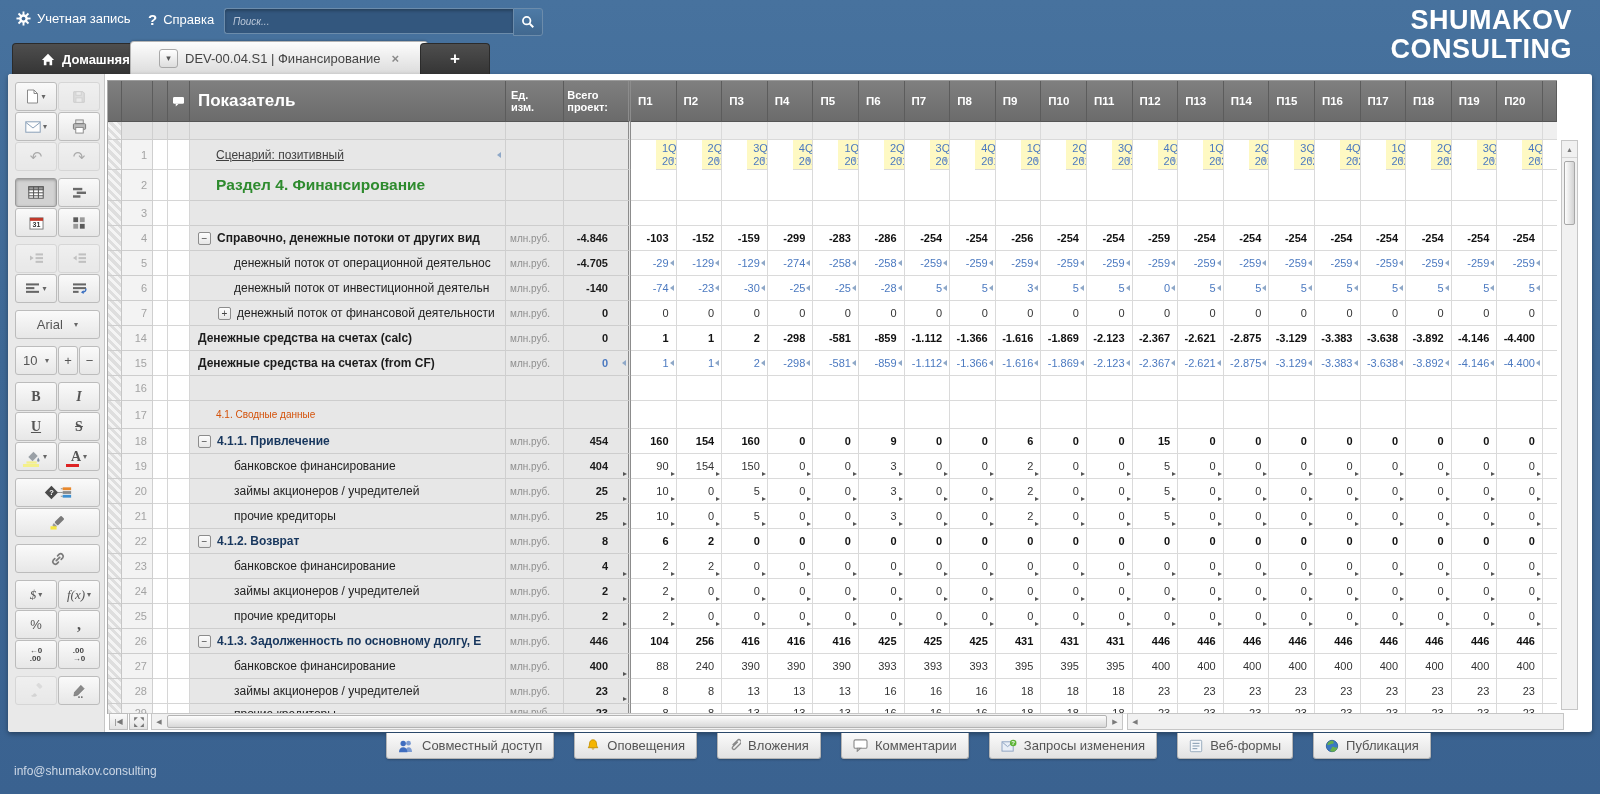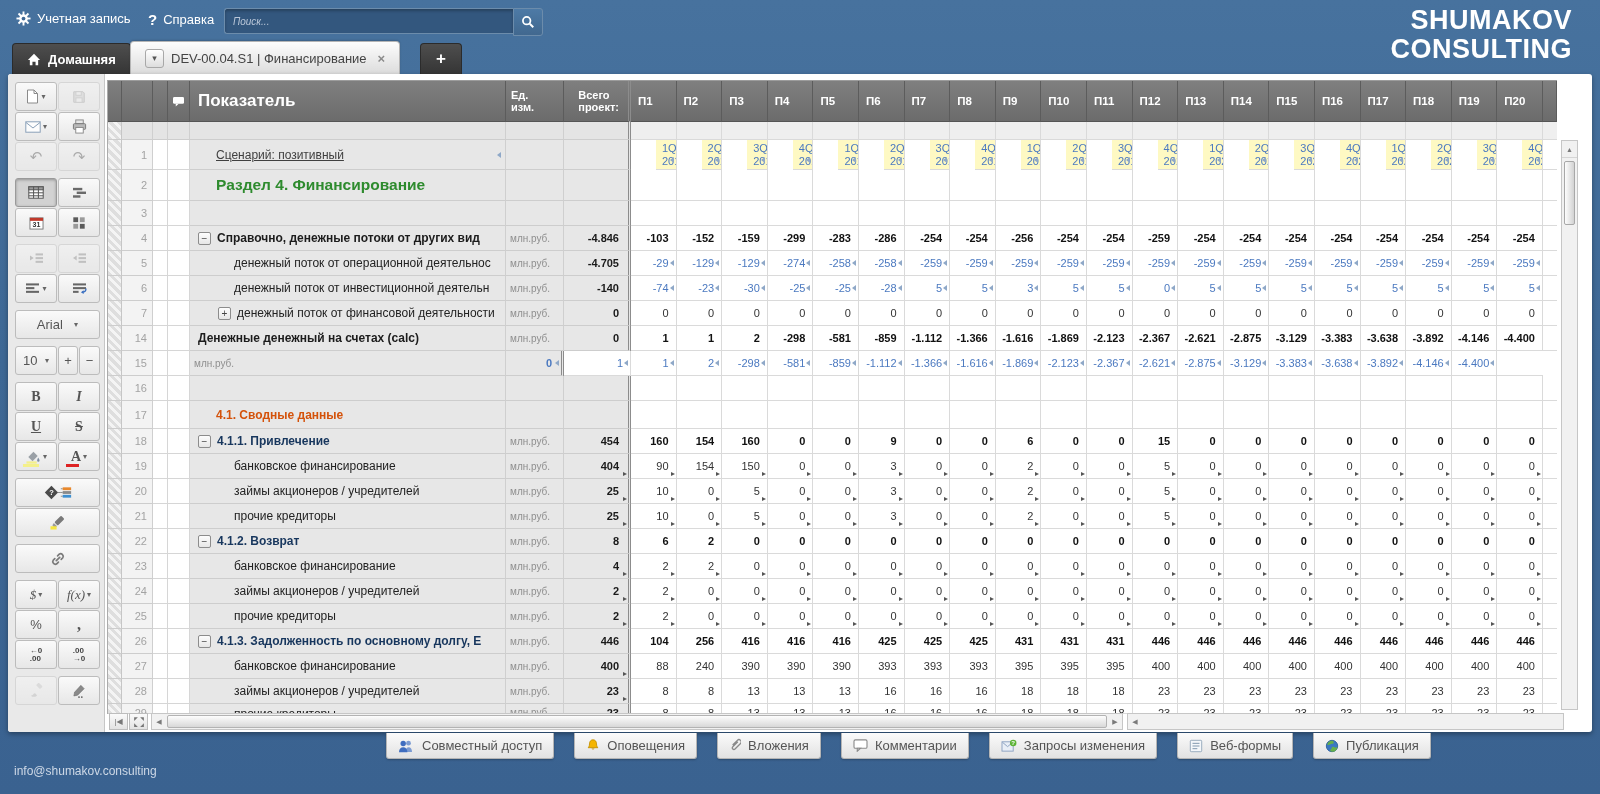--- a/index.html
+++ b/index.html
@@ -17,21 +17,21 @@
     border-radius:3px 0 0 3px;color:#dfe7f0;font-style:italic;font-size:10px;padding:0 8px;outline:none;
     box-shadow:inset 0 2px 3px rgba(0,0,0,.25);font-family:"Liberation Sans",sans-serif;}
   .search-input::placeholder{color:#b9c6d8;}
   .search-btn{width:28px;height:26px;background:linear-gradient(#4d7aa6,#41688f);border:1px solid #6c8cab;
     border-radius:0 3px 3px 0;display:flex;align-items:center;justify-content:center;cursor:pointer;}
   .brand{position:absolute;right:28px;top:6px;text-align:right;color:#fff;font-weight:bold;
     font-size:27px;line-height:29px;letter-spacing:.5px;}
   
   .tabbar{position:absolute;left:0;top:42px;height:32px;width:100%;}
   .tab{position:absolute;bottom:0;display:flex;align-items:center;gap:7px;cursor:pointer;
-    border-radius:4px 4px 0 0;padding:0 14px;height:30px;font-size:13px;}
+    border-radius:4px 4px 0 0;padding:0 28px;height:30px;font-size:13px;}
   .tab-dark{background:linear-gradient(#4e4e4e,#353535);color:#fff;font-weight:bold;border:1px solid #2b2b2b;border-bottom:none;}
   .tab-home{left:12px;}
   .tab-active{left:130px;height:32px;background:linear-gradient(#fdfdfd,#dcdcdc);color:#444;
     border:1px solid #b5b5b5;border-bottom:none;box-shadow:0 -1px 2px rgba(0,0,0,.15);}
   .tab-plus{left:420px;width:12px;justify-content:center;font-size:17px;font-weight:bold;}
   .tab-dd{width:17px;height:17px;border:1px solid #a8a8a8;border-radius:3px;background:linear-gradient(#fff,#ddd);
     display:flex;align-items:center;justify-content:center;color:#555;font-size:9px;}
   .tab-x{color:#8a8a8a;font-weight:bold;font-size:13px;margin-left:4px;}
   
   .panel{position:absolute;left:8px;top:74px;width:1584px;height:658px;background:#fff;
@@ -65,36 +65,36 @@
   .cn{background:#f3f3f3;border-right:1px solid #cfcfcf;border-bottom:1px solid #cdcdcd;justify-content:flex-end;
       padding-right:5px;color:#a3a3a3;font-size:11px;}
   .ca,.cb{background:#fff;border-right:1px solid #d6d6d6;border-bottom:1px solid #d6d6d6;}
   .dt{background:#fff;border-right:1px solid #dadada;border-bottom:1px solid #dadada;justify-content:flex-end;
       padding-right:7px;font-size:11px;color:#333;}
   .fil{background:#fff;border-bottom:1px solid #dadada;}
   .hd{background:linear-gradient(#7f7f7f,#6b6b6b);color:#fff;border-right:1px solid #5c5c5c;border-bottom:1px solid #555;}
   .hd-ind{padding-left:8px;font-weight:bold;font-size:17px;}
   .hd-sm{padding-left:5px;font-weight:bold;font-size:11px;line-height:12px;}
   .hd-p{padding-left:7px;font-weight:bold;font-size:11.5px;justify-content:flex-start !important;}
-  .c-total{justify-content:flex-end;padding-right:9px;font-size:11px;font-weight:bold;color:#1a1a1a;
+  .c-total{justify-content:flex-end;padding-right:20px;font-size:11px;font-weight:bold;color:#1a1a1a;
       border-right:3px double #8c8c8c !important;}
   .t-blue{color:#4b79c0 !important;}
   .c-unit{padding-left:4px;font-size:10px;color:#8f8f8f;}
   .c-label{padding-left:8px;font-size:12px;color:#222;white-space:nowrap;}
   .lt{white-space:nowrap;}
   .lbl-bold .lt{font-weight:bold;color:#1c1c1c;}
   .lbl-navy .lt{font-weight:bold;color:#17365d;}
   .lbl-child{padding-left:44px;}
   .lbl-childbox{padding-left:28px;}
   .lbl-link{padding-left:26px;}
   .lbl-link .lt{color:#404040;text-decoration:underline;cursor:pointer;}
   .lbl-green{padding-left:26px;}
   .lbl-green .lt{color:#2e8b2e;font-weight:bold;font-size:15.5px;}
   .lbl-orange{padding-left:26px;}
-  .lbl-orange .lt{color:#d4520a;font-weight:bold;font-size:12px;}
+  .lbl-orange .lt{color:#d4520a;font-weight:normal;font-size:10px;}
   .cbx{display:inline-flex;width:11px;height:11px;border:1px solid #8c8c8c;border-radius:2px;
       background:linear-gradient(#fdfdfd,#e6e6e6);color:#444;font-size:10px;line-height:9px;
       align-items:center;justify-content:center;margin-right:6px;flex:none;}
   .v-bold{font-weight:bold;color:#111;}
   .v-blue{color:#4b79c0;}
   .mks{position:absolute;right:2px;top:50%;margin-top:-3px;width:0;height:0;
       border-top:3px solid transparent;border-bottom:3px solid transparent;border-right:4px solid #8fa8c8;}
   .mkc{position:absolute;right:1px;bottom:2px;width:0;height:0;
       border-top:2px solid transparent;border-bottom:2px solid transparent;border-left:4px solid #555;}
   .q{font-size:11px;line-height:12.5px;color:#4b79c0;padding-left:6px;}
@@ -1087,21 +1087,21 @@
           <div class="cc fil"></div>
         </div>
         <div class="grow ">
           <div class="cc ch"></div>
           <div class="cc cn">
             <span>14</span>
           </div>
           <div class="cc ca"></div>
           <div class="cc cb"></div>
           <div class="cc fz c-label lbl-bold">
-            <span class="lt">Денежные денежный на счетах (calc)</span>
+            <span class="lt">Денежные средства на счетах (calc)</span>
           </div>
           <div class="cc fz c-unit">
             <span>млн.руб.</span>
           </div>
           <div class="cc fz c-total">
             <span>0</span>
           </div>
           <div class="cc dt v-bold">
             <span>1</span>
           </div>
@@ -1164,20 +1164,23 @@
           </div>
           <div class="cc fil"></div>
         </div>
         <div class="grow ">
           <div class="cc ch"></div>
           <div class="cc cn">
             <span>15</span>
           </div>
           <div class="cc ca"></div>
           <div class="cc cb"></div>
+          <div class="cc fz c-label lbl-bold">
+            <span class="lt">Денежные средства на счетах (from CF)</span>
+          </div>
           <div class="cc fz c-unit">
             <span>млн.руб.</span>
           </div>
           <div class="cc fz c-total t-blue">
             <span>0</span>
             <i class="mks"></i>
           </div>
           <div class="cc dt v-blue">
             <span>1</span>
             <i class="mks"></i>

